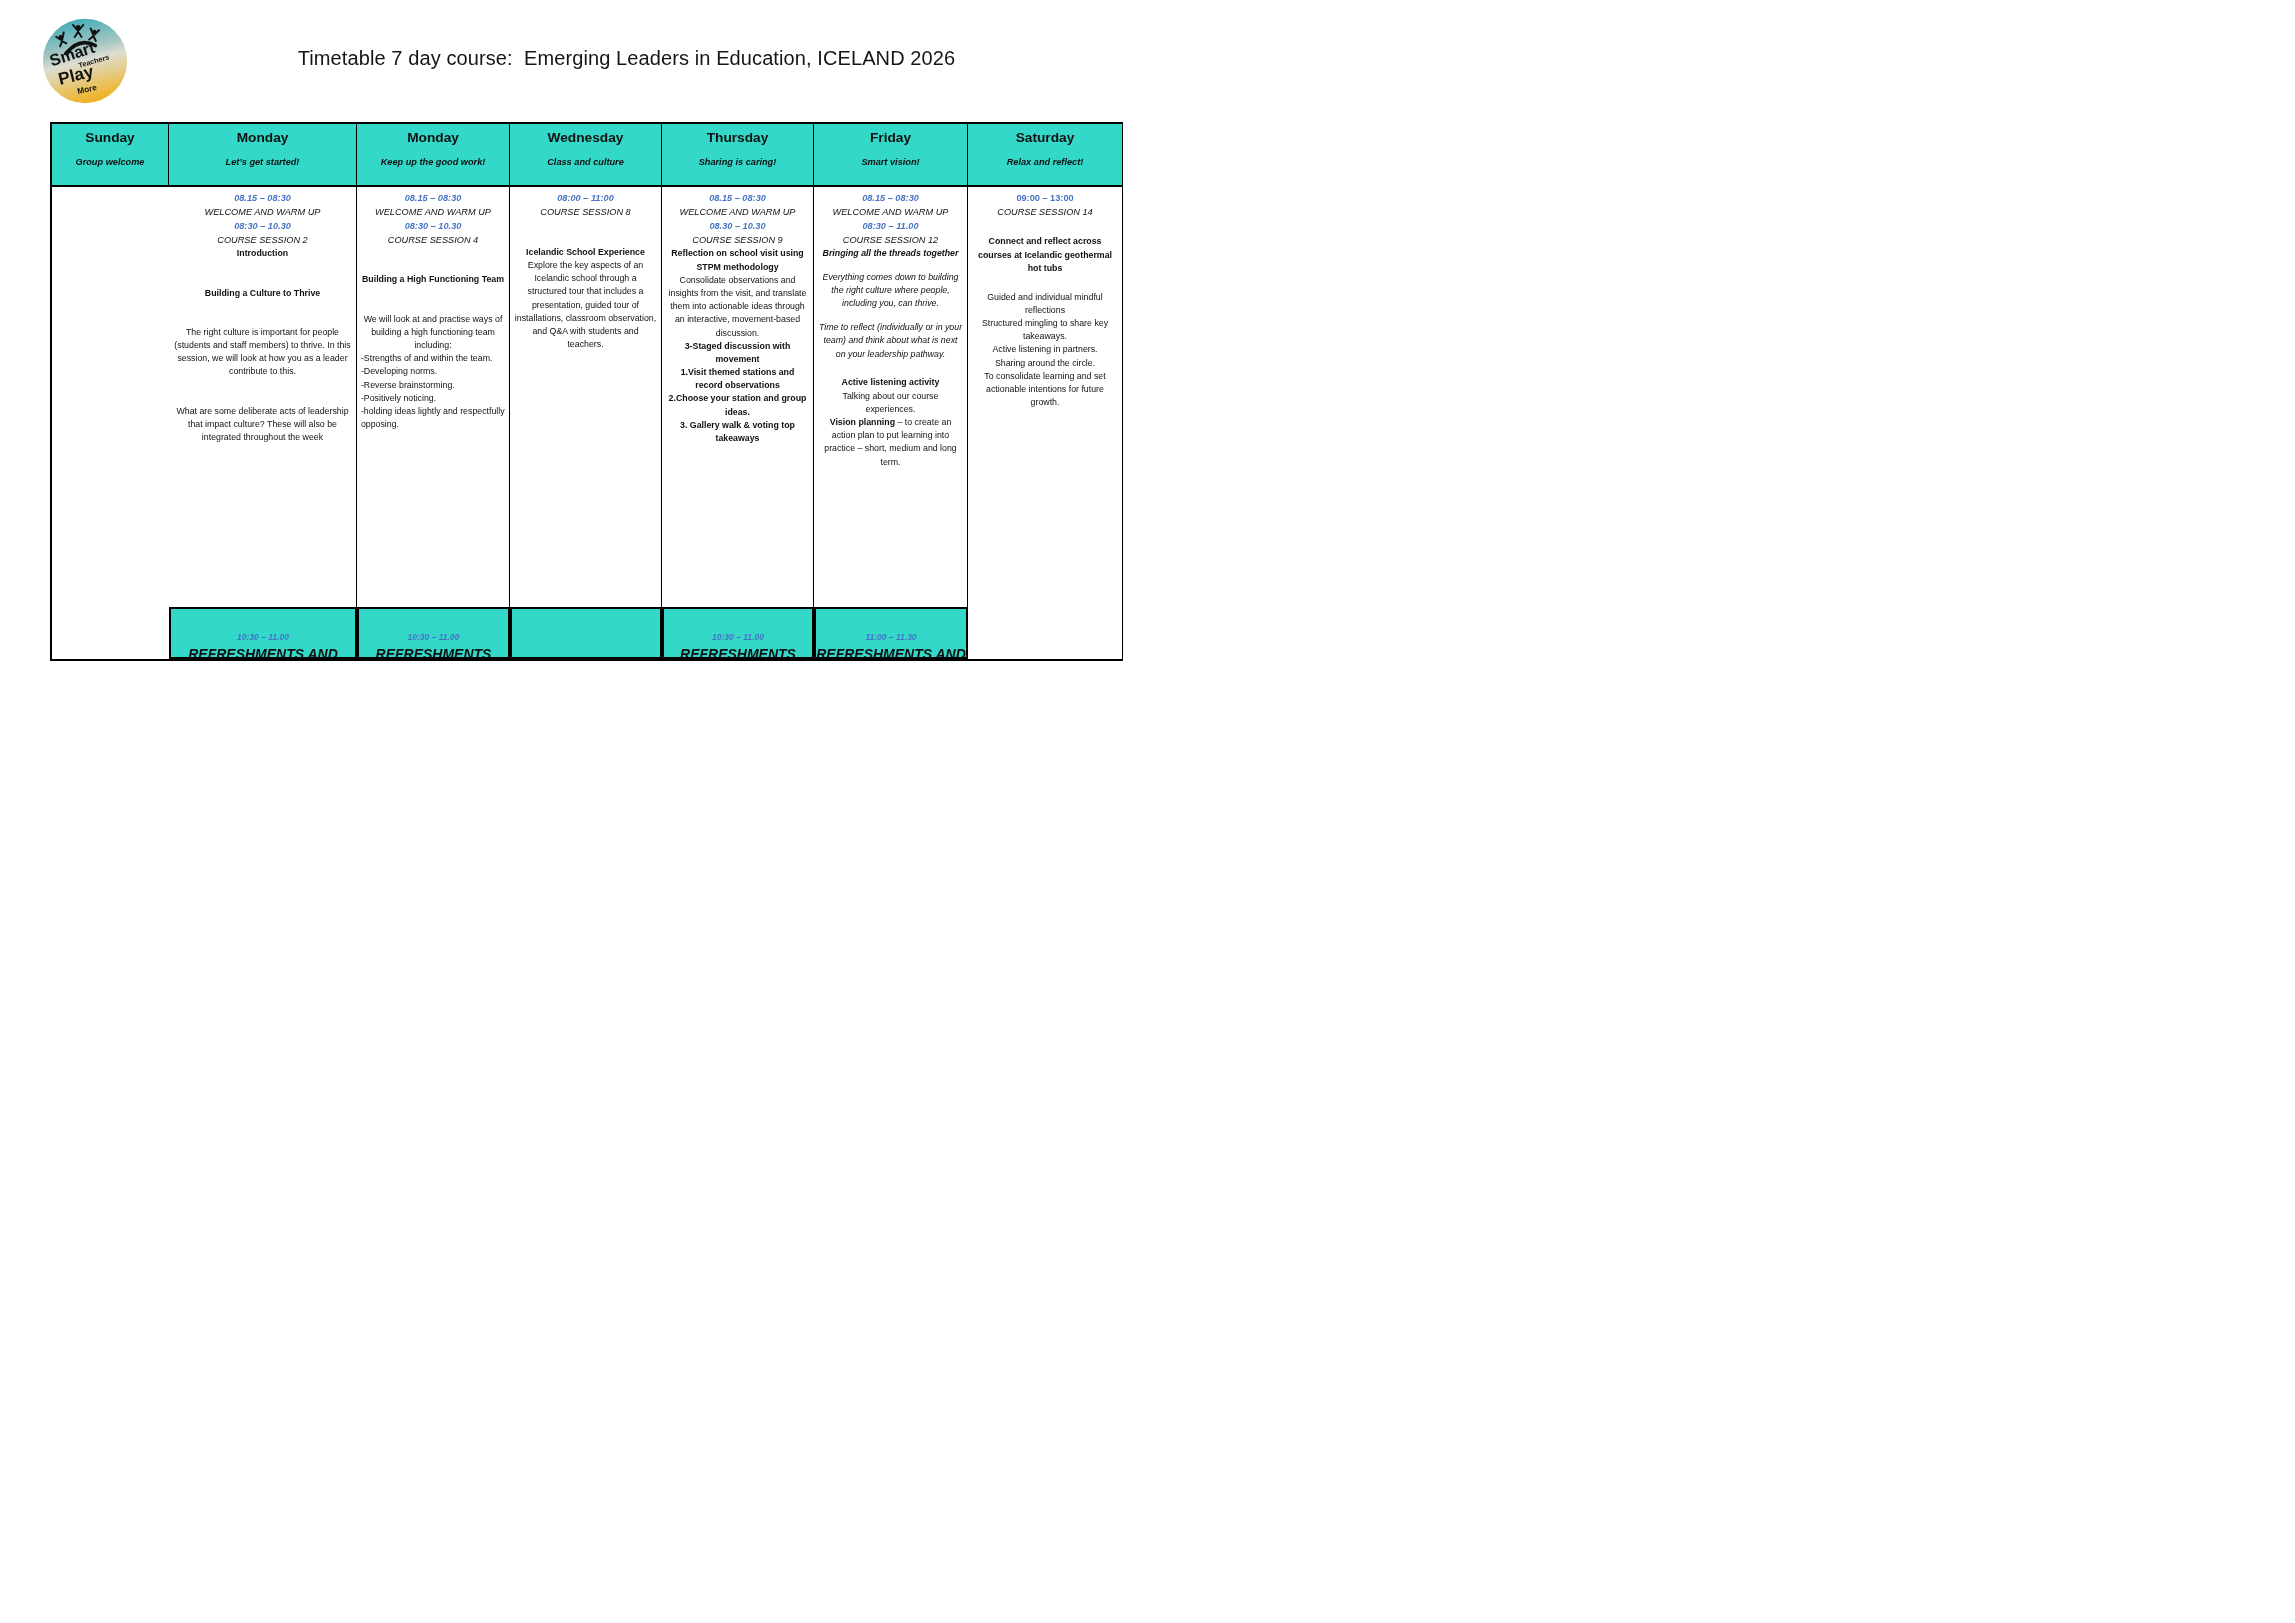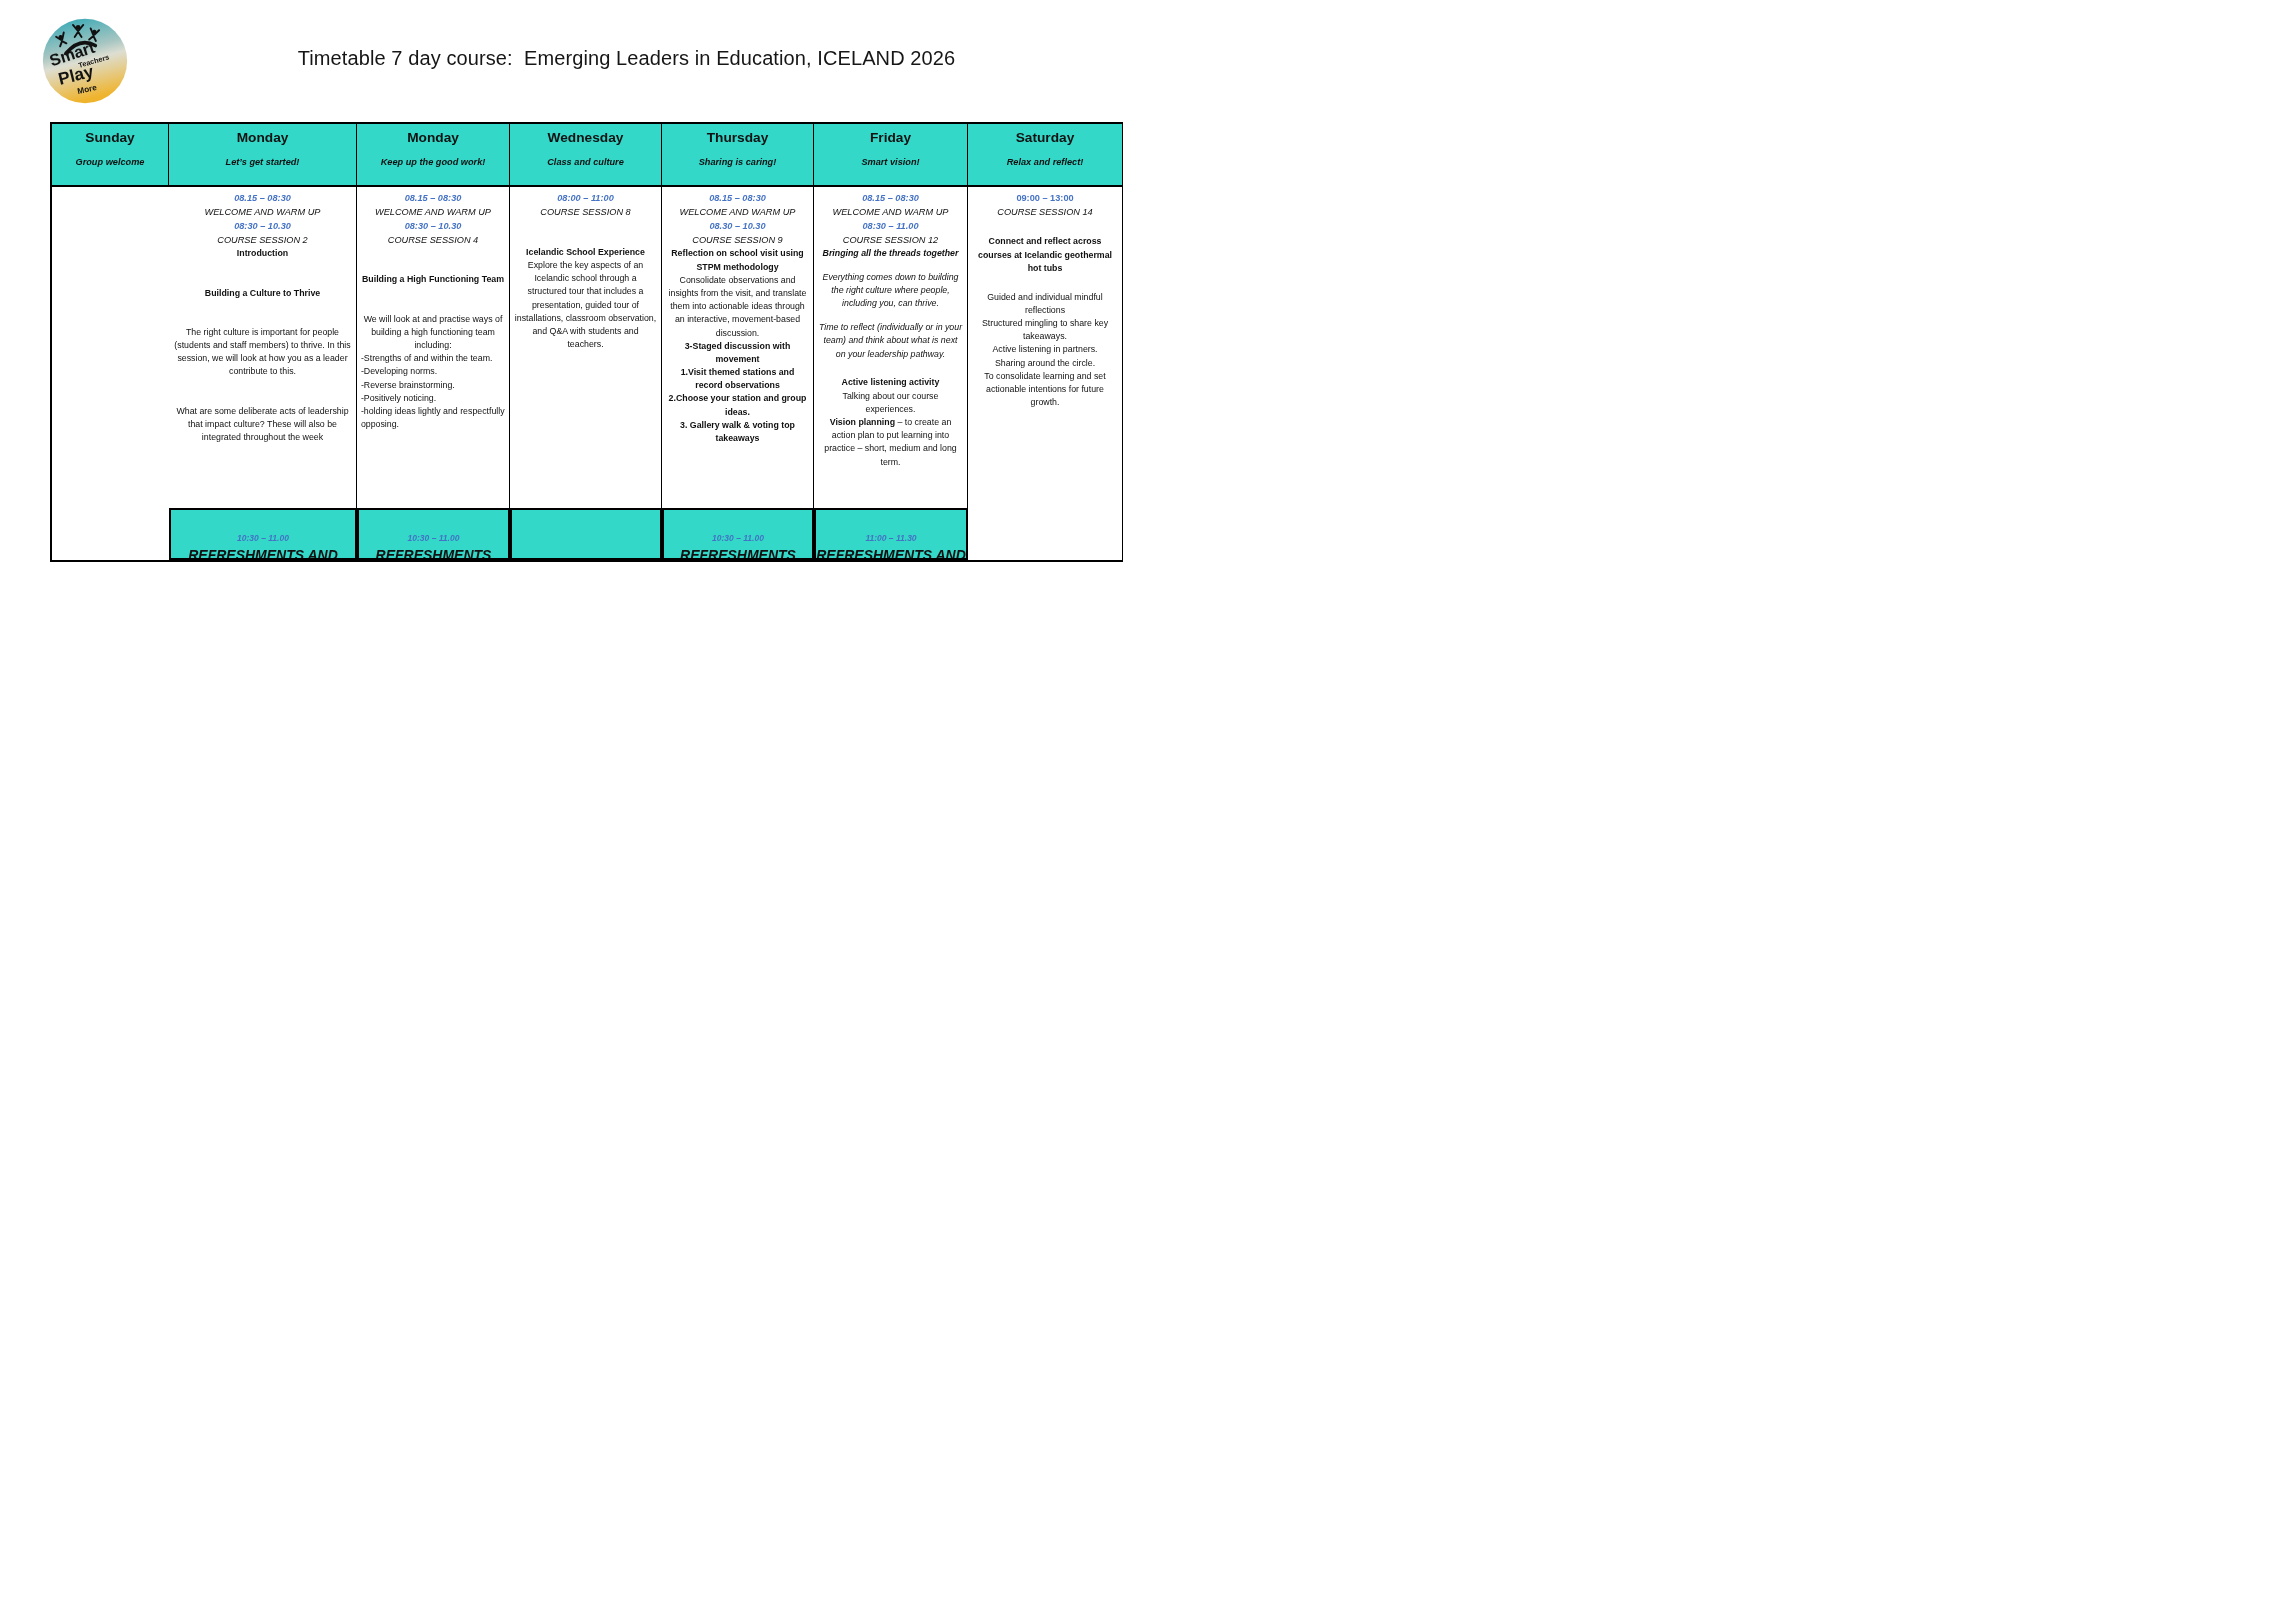--- a/index.html
+++ b/index.html
@@ -13,21 +13,21 @@
     width:1148px;height:812px;position:relative;
     font-family:"Liberation Sans", sans-serif;color:var(--ink);
   }
   .logo{position:absolute;left:42px;top:18.3px;width:86px;height:86px;}
   .title{
     position:absolute;left:131px;right:26px;top:47px;
     text-align:center;font-size:20px;font-weight:400;color:#161616;
     letter-spacing:0.1px;white-space:pre;
   }
   .timetable{
-    position:absolute;left:50px;top:122px;width:1073px;height:440px;
+    position:absolute;left:50px;top:122px;width:1073px;height:539px;
     border:2px solid #000;background:#fff;
     display:grid;
     grid-template-columns:117px 188px 153px 152px 152px 154px 154px;
     grid-template-rows:63px 1fr 52px;
   }
   .head{
     background:var(--teal);border-right:1.3px solid #000;border-bottom:2.6px solid #000;
     text-align:center;padding-top:5.9px;overflow:hidden;
   }
   .head .day{font-size:13.7px;font-weight:bold;}

